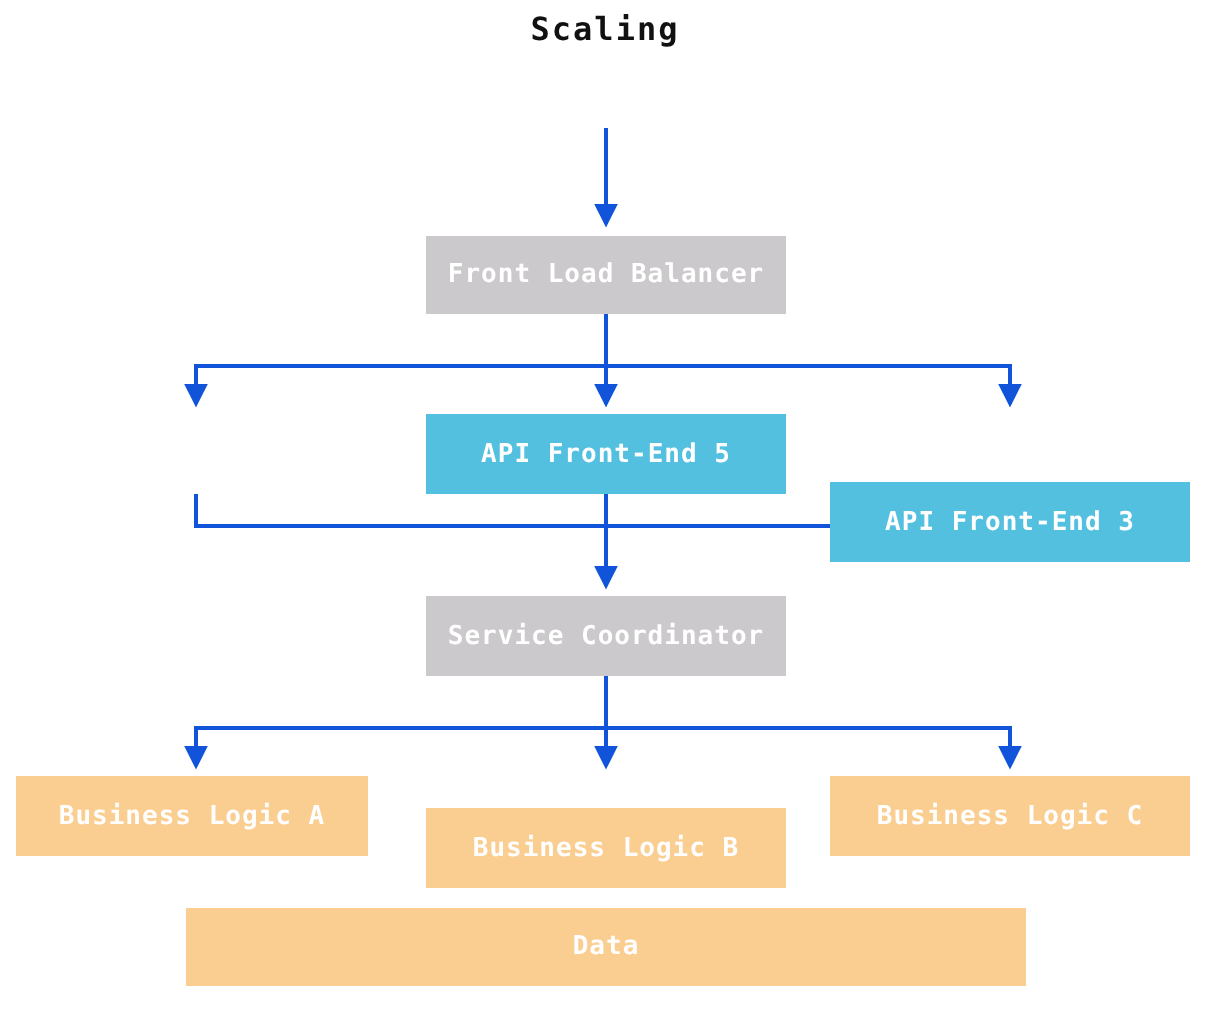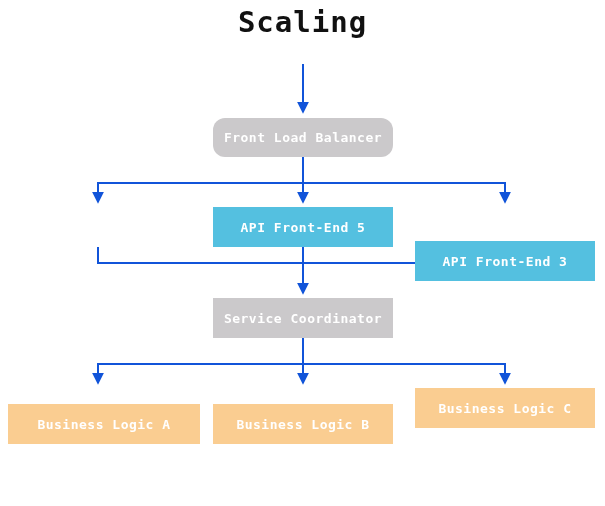--- a/index.html
+++ b/index.html
@@ -15,21 +15,21 @@
     overflow: hidden;
     font-family: "DejaVu Sans Mono", "Liberation Mono", monospace;
   }
   #title {
     position: absolute;
     top: 5px;
     left: 0;
     width: 605px;
     text-align: center;
     font-weight: bold;
-    font-size: 29px;
+    font-size: 16px;
     color: var(--title_text, #111111);
     letter-spacing: 1px;
   }
   #edges {
     position: absolute;
     top: 0;
     left: 0;
     pointer-events: none;
   }
   .edge {
@@ -78,29 +78,30 @@
 
     <path class="edge" d="M98 247 V263 H303"></path>
     <path class="edge" d="M505 247 V263 H303"></path>
     <path class="edge" marker-end="url(#arrow)" d="M303 247 V293"></path>
 
     <path class="edge" marker-end="url(#arrow)" d="M303 338 V364 H98 V383"></path>
     <path class="edge" marker-end="url(#arrow)" d="M303 338 V383"></path>
     <path class="edge" marker-end="url(#arrow)" d="M303 338 V364 H505 V383"></path>
   </svg>
 
-  <div class="node gray" style="left:213px; top:118px; width:180px; height:39px;border-radius:12px;">Front Load Balancer</div>
+  <div class="node gray" style="left:213px; top:118px; width:180px; height:39px;">Front Load Balancer</div>
 
 
   <div class="node blue" style="left:213px; top:207px; width:180px; height:40px;">API Front-End 5</div>
 
   <div class="node blue" style="left:415px; top:207px; width:180px; height:40px;margin-top:34px;">API Front-End 3</div>
 
   <div class="node gray" style="left:213px; top:298px; width:180px; height:40px;">Service Coordinator</div>
 
-  <div class="node orange" style="left:8px; top:404px; width:192px; height:40px;">Business Logic A</div>
+  <div class="node orange" style="left:8px; top:388px; width:176px; height:40px;">Business Logic A</div>
 
   <div class="node orange" style="left:213px; top:404px; width:180px; height:40px;">Business Logic B</div>
 
   <div class="node orange" style="left:415px; top:388px; width:180px; height:40px;">Business Logic C</div>
 
+  <div class="node orange" style="left:93px; top:454px; width:420px; height:39px;">Data</div>
 
 </div>
 
 </body></html>

